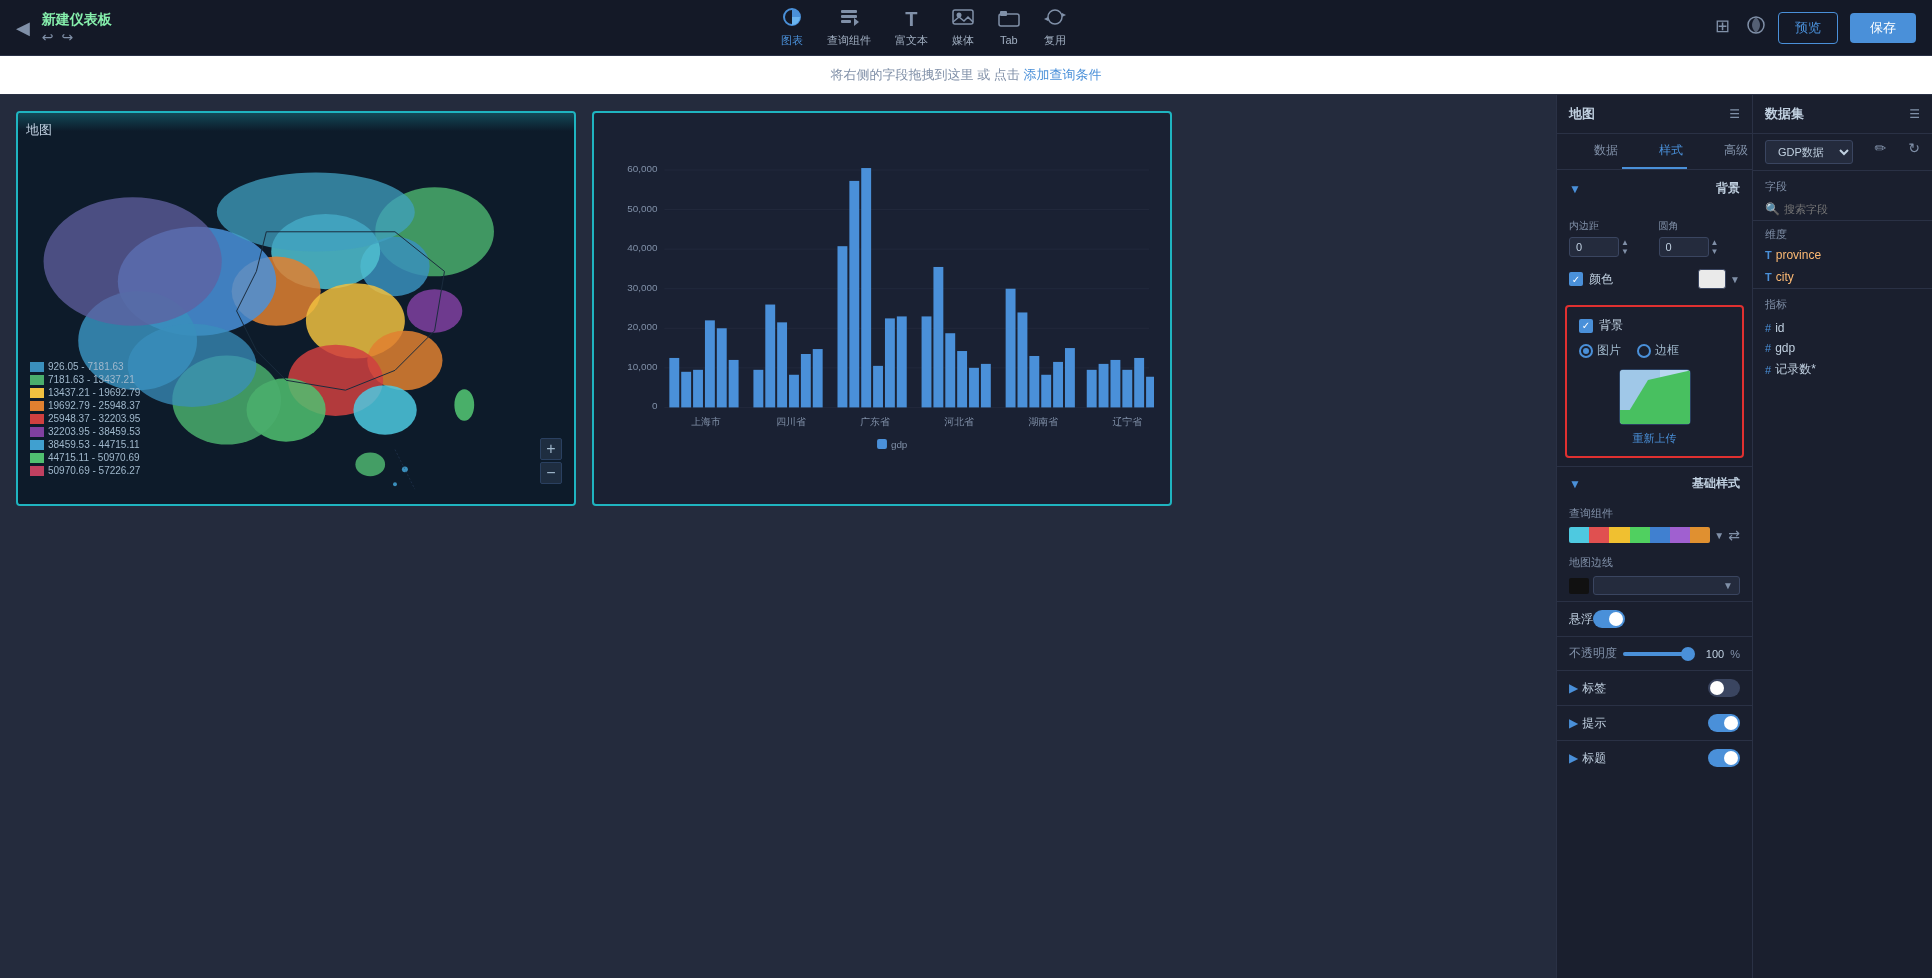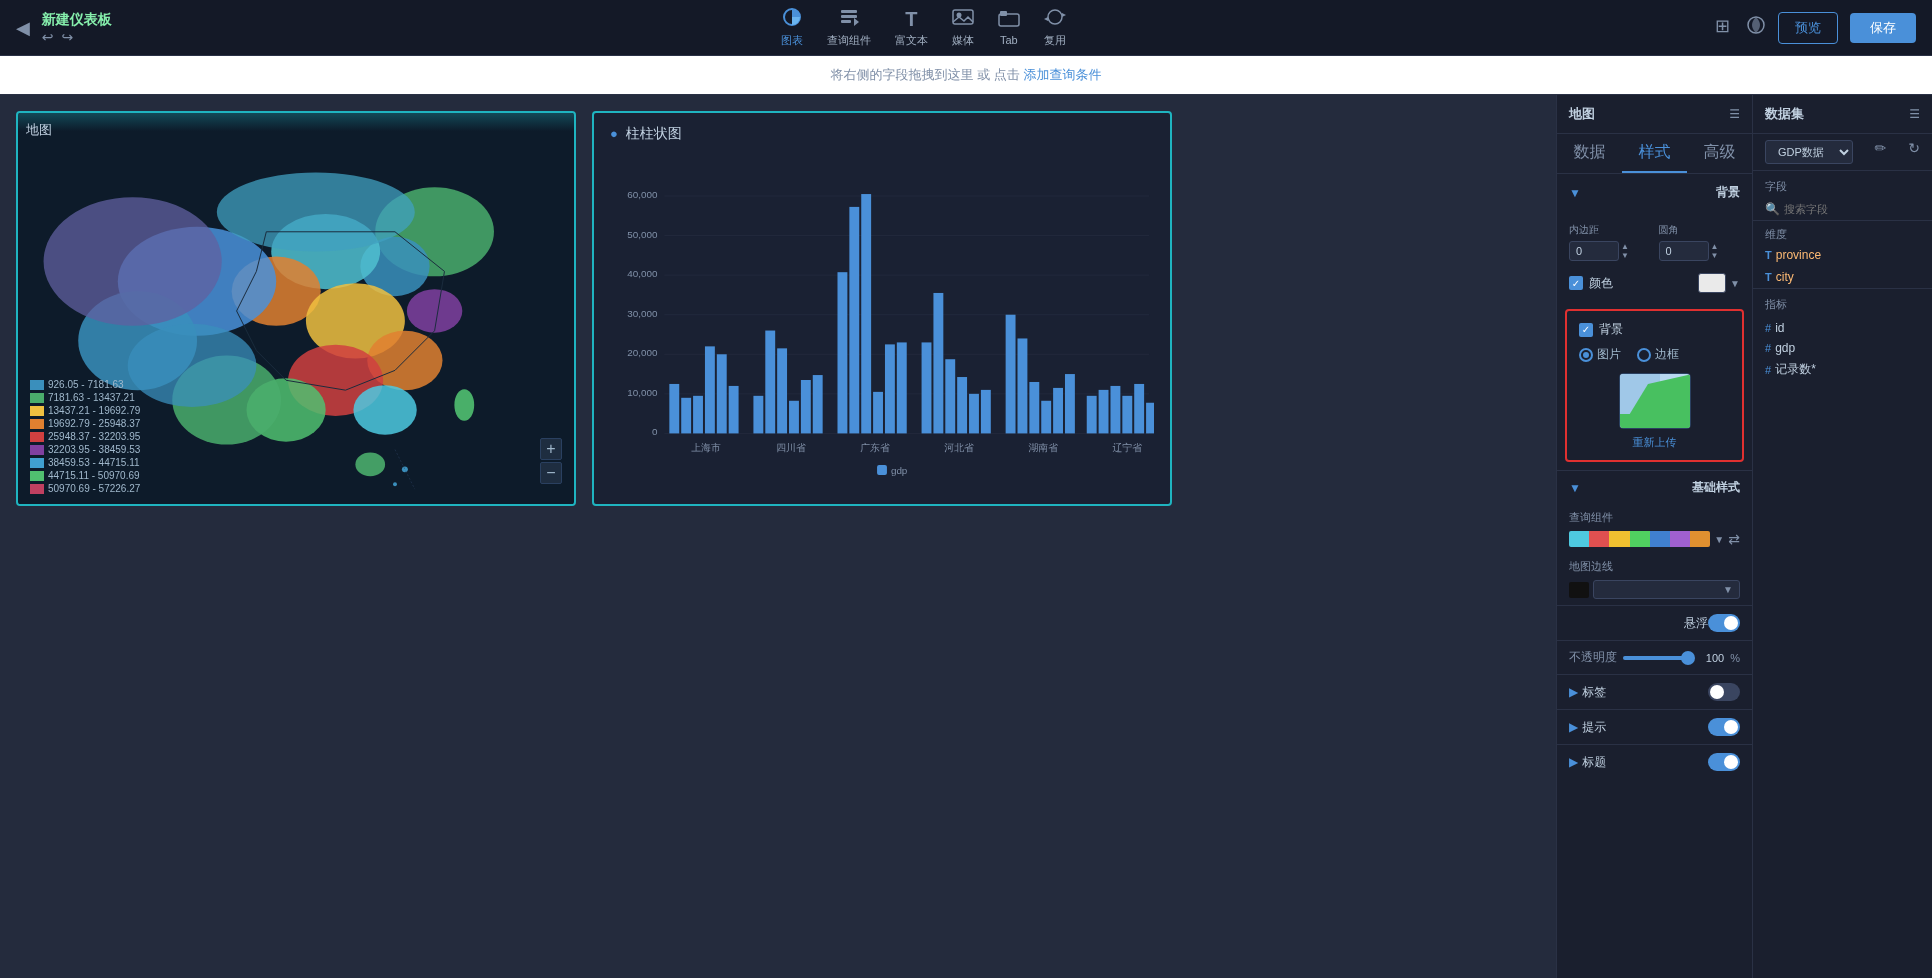--- a/index.html
+++ b/index.html
@@ -25,41 +25,41 @@
 
     
     .main { display: flex; height: calc(978px - 56px - 38px); }
 
     
     .canvas-area { flex: 1; background: #242b3d; padding: 16px; overflow: auto; position: relative; }
 
     
     .map-widget { position: absolute; top: 16px; left: 16px; width: 560px; height: 395px; background: #0d1b2a; border: 2px solid #1fb4c0; border-radius: 4px; overflow: hidden; }
     .map-label { position: absolute; top: 8px; left: 8px; color: #c0d0e0; font-size: 13px; z-index: 2; }
-    .map-legend { position: absolute; bottom: 8px; left: 12px; font-size: 10px; color: #a0b8cc; z-index: 2; }
+    .map-legend { position: absolute; bottom: 26px; left: 12px; font-size: 10px; color: #a0b8cc; z-index: 2; }
     .map-legend div { margin-bottom: 2px; display: flex; align-items: center; gap: 4px; }
     .legend-color { width: 14px; height: 10px; display: inline-block; }
     .map-zoom { position: absolute; bottom: 20px; right: 12px; display: flex; flex-direction: column; gap: 2px; z-index: 2; }
     .map-zoom span { background: #1e2d40; color: #a0b8cc; width: 22px; height: 22px; display: flex; align-items: center; justify-content: center; cursor: pointer; border: 1px solid #2a4060; font-size: 16px; border-radius: 2px; }
 
     
     .china-map { width: 100%; height: 100%; position: absolute; top: 0; left: 0; }
 
     
     .bar-widget { position: absolute; top: 16px; left: 592px; width: 580px; height: 395px; background: #1a2133; border: 2px solid #1fb4c0; border-radius: 4px; overflow: hidden; padding: 12px 16px; }
     .bar-title { font-size: 14px; color: #c0d0e0; margin-bottom: 8px; }
     .map-panel { width: 196px; background: #1a1f2e; border-left: 1px solid #2a3145; }
     .dataset-panel { width: 180px; background: #1a1f2e; border-left: 1px solid #2a3145; }
 
     .panel-header { display: flex; align-items: center; justify-content: space-between; padding: 10px 12px; border-bottom: 1px solid #2a3145; }
     .panel-title { font-size: 13px; color: #c0d0e0; font-weight: 600; }
     .panel-menu-icon { color: #8090a8; cursor: pointer; }
 
     .tab-row { display: flex; border-bottom: 1px solid #2a3145; }
-    .tab-item { flex: 1; text-align: center; padding: 8px 4px; font-size: 16px; color: #8090a8; cursor: pointer; border-bottom: 2px solid transparent; }
+    .tab-item { flex: 1; text-align: right; padding: 8px 4px; font-size: 12px; color: #8090a8; cursor: pointer; border-bottom: 2px solid transparent; }
     .tab-item.active { color: #4a90d9; border-bottom: 2px solid #4a90d9; }
     .section-header { display: flex; align-items: center; justify-content: space-between; margin-bottom: 8px; cursor: pointer; }
     .section-title { font-size: 12px; color: #c0d0e0; font-weight: 600; }
     .field-input { background: #242b3d; border: 1px solid #3a4560; border-radius: 3px; color: #c0d0e0; font-size: 11px; padding: 3px 6px; width: 60px; }
     .color-box { width: 28px; height: 20px; background: #eaeaea; border-radius: 3px; border: 1px solid #3a4560; }
 
     .checkbox-styled { width: 14px; height: 14px; background: #4a90d9; border-radius: 2px; display: flex; align-items: center; justify-content: center; color: #fff; font-size: 10px; flex-shrink: 0; }
 
     
     .bg-section { padding: 10px 12px; border: 2px solid #e03030; border-radius: 4px; margin: 8px; }
@@ -78,21 +78,21 @@
     .slider-fill { height: 100%; background: #4a90d9; border-radius: 2px; }
     .slider-thumb { width: 14px; height: 14px; background: #4a90d9; border-radius: 50%; position: absolute; top: -5px; right: -7px; }
     .opacity-val { font-size: 11px; color: #c0d0e0; min-width: 30px; text-align: right; }
     .percent-sign { font-size: 11px; color: #8090a8; }
 
     
     .toggle { width: 32px; height: 18px; background: #4a90d9; border-radius: 9px; position: relative; cursor: pointer; }
     .toggle-off { background: #3a4560; }
     .toggle-knob { width: 14px; height: 14px; background: #fff; border-radius: 50%; position: absolute; top: 2px; right: 2px; }
     .toggle-knob-left { right: auto; left: 2px; }
-    .toggle-row { display: flex; align-items: center; justify-content: flex-end; padding: 8px 12px; border-top: 1px solid #2a3145; }
+    .toggle-row { display: flex; align-items: center; justify-content: flex-start; padding: 8px 12px; border-top: 1px solid #2a3145; }
     .dataset-select { background: #242b3d; border: 1px solid #3a4560; border-radius: 3px; color: #c0d0e0; font-size: 11px; padding: 4px 8px; flex: 1; }
     .dataset-edit-icon { color: #8090a8; font-size: 14px; cursor: pointer; }
     .dataset-refresh-icon { color: #8090a8; font-size: 14px; cursor: pointer; }
 
     .field-section-title { font-size: 11px; color: #8090a8; padding: 8px 12px 4px; }
     .search-field-row { display: flex; align-items: center; gap: 4px; padding: 4px 12px; border-bottom: 1px solid #2a3145; }
     .search-icon { color: #8090a8; font-size: 12px; }
     .search-input { background: transparent; border: none; color: #c0d0e0; font-size: 11px; outline: none; flex: 1; }
 
     .dim-section-title { font-size: 11px; color: #8090a8; padding: 6px 12px 2px; }
@@ -296,24 +296,20 @@
           </div>
       </div>
 
       <div class="map-zoom">
         <span>+</span>
         <span>−</span>
       </div>
     </div>
 
     <div class="bar-widget">
-      <div class="bar-title">
-        <span style="font-size:13px;color:#4a90d9;margin-right:4px;">●</span>
-        <span>柱柱状图</span>
-      </div>
       
       <svg class="bar-chart-svg" viewBox="0 0 550 300">
 
         <text x="48" y="12" fill="#8090a8" font-size="10" text-anchor="end">60,000</text>
         <text x="48" y="52" fill="#8090a8" font-size="10" text-anchor="end">50,000</text>
         <text x="48" y="92" fill="#8090a8" font-size="10" text-anchor="end">40,000</text>
         <text x="48" y="132" fill="#8090a8" font-size="10" text-anchor="end">30,000</text>
         <text x="48" y="172" fill="#8090a8" font-size="10" text-anchor="end">20,000</text>
         <text x="48" y="212" fill="#8090a8" font-size="10" text-anchor="end">10,000</text>
         <text x="48" y="252" fill="#8090a8" font-size="10" text-anchor="end">0</text>

